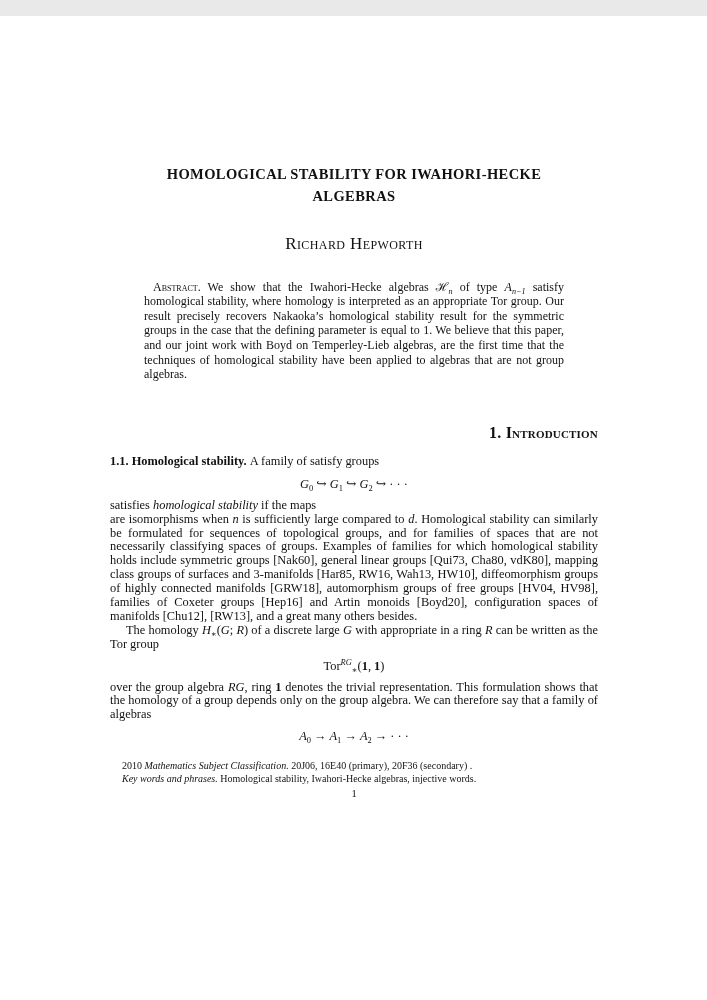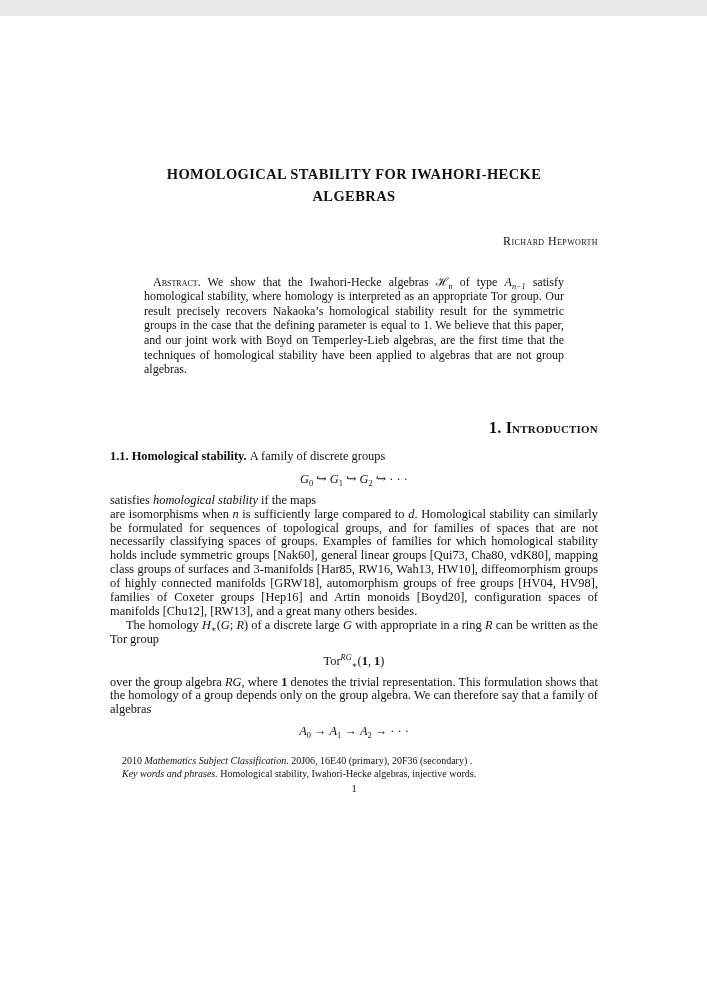--- a/index.html
+++ b/index.html
@@ -23,23 +23,23 @@
   .title {
     text-align: center;
     font-weight: bold;
     font-size: 14.5px;
     letter-spacing: 0.4px;
     line-height: 1.5;
     margin: 0 auto;
     max-width: 440px;
   }
   .author {
-    text-align: right;
+    text-align: center;
     font-variant: small-caps;
-    font-size: 12px;
+    font-size: 17px;
     letter-spacing: 0.4px;
     margin-top: 26px;
   }
   .abstract {
     margin: 26px auto 0;
     width: 420px;
     font-size: 12px;
     line-height: 1.22;
     text-align: justify;
     text-indent: 9px;
@@ -88,34 +88,34 @@
   <div class="content">
 
     <h1 class="title">HOMOLOGICAL STABILITY FOR IWAHORI-HECKE ALGEBRAS</h1>
 
     <div class="author">Richard Hepworth</div>
 
     <p class="abstract"><span class="sc">Abstract.</span><span> We show that the Iwahori-Hecke algebras </span><span>ℋ</span><sub class="it">n</sub><span> of type </span><span class="it">A</span><sub class="it">n−1</sub><span> satisfy homological stability, where homology is interpreted as an appropriate Tor group. Our result precisely recovers Nakaoka’s homological stability result for the symmetric groups in the case that the defining parameter is equal to 1. We believe that this paper, and our joint work with Boyd on Temperley-Lieb algebras, are the first time that the techniques of homological stability have been applied to algebras that are not group algebras.</span></p>
 
     <h2 class="section-heading"><span>1. </span><span class="sc">Introduction</span></h2>
 
-    <p class="body-par lead-par"><span class="bf">1.1. </span><span class="bf">Homological stability. </span><span>A family of discrete groups</span></p>
+    <p class="body-par lead-par"><span class="bf">1.1. </span><span class="bf">Homological stability. </span><span>A family of satisfy groups</span></p>
 
     <div class="eq"><span class="it">G</span><sub>0</sub><span> ↪ </span><span class="it">G</span><sub>1</sub><span> ↪ </span><span class="it">G</span><sub>2</sub><span> ↪ · · ·</span></div>
 
     <p class="body-par"><span>satisfies </span><span class="it">homological stability</span><span> if the maps</span></p>
 
 
     <p class="body-par"><span>are isomorphisms when </span><span class="it">n</span><span> is sufficiently large compared to </span><span class="it">d</span><span>. Homological stability can similarly be formulated for sequences of topological groups, and for families of spaces that are not necessarily classifying spaces of groups. Examples of families for which homological stability holds include symmetric groups [Nak60], general linear groups [Qui73, Cha80, vdK80], mapping class groups of surfaces and 3-manifolds [Har85, RW16, Wah13, HW10], diffeomorphism groups of highly connected manifolds [GRW18], automorphism groups of free groups [HV04, HV98], families of Coxeter groups [Hep16] and Artin monoids [Boyd20], configuration spaces of manifolds [Chu12], [RW13], and a great many others besides.</span></p>
 
     <p class="body-par indent"><span>The homology </span><span class="it">H</span><sub>∗</sub><span>(</span><span class="it">G</span><span>; </span><span class="it">R</span><span>) of a discrete large </span><span class="it">G</span><span> with appropriate in a ring </span><span class="it">R</span><span> can be written as the Tor group</span></p>
 
     <div class="eq"><span>Tor</span><sup class="it">RG</sup><sub>∗</sub><span>(</span><span class="dbl">1</span><span>, </span><span class="dbl">1</span><span>)</span></div>
 
-    <p class="body-par"><span>over the group algebra </span><span class="it">RG</span><span>, where </span><span class="dbl">1</span><span> denotes the trivial representation. This formulation shows that the homology of a group depends only on the group algebra. We can therefore say that a family of algebras</span></p>
+    <p class="body-par"><span>over the group algebra </span><span class="it">RG</span><span>, ring </span><span class="dbl">1</span><span> denotes the trivial representation. This formulation shows that the homology of a group depends only on the group algebra. We can therefore say that a family of algebras</span></p>
 
     <div class="eq"><span class="cal">A</span><sub>0</sub><span> → </span><span class="cal">A</span><sub>1</sub><span> → </span><span class="cal">A</span><sub>2</sub><span> → · · ·</span></div>
 
     <div class="footnote">
       <p class="fn-par"><span>2010 </span><span class="it">Mathematics Subject Classification.</span><span> 20J06, 16E40 (primary), 20F36 (secondary) .</span></p>
       <p class="fn-par"><span class="it">Key words and phrases.</span><span> Homological stability, Iwahori-Hecke algebras, injective words.</span></p>
     </div>
 
     <div class="page-number">1</div>
 

